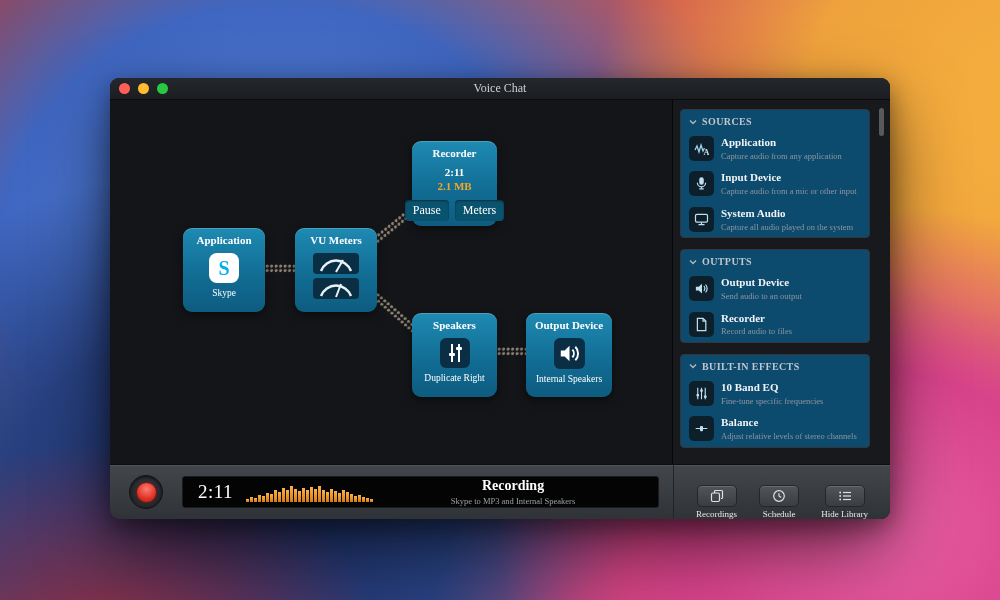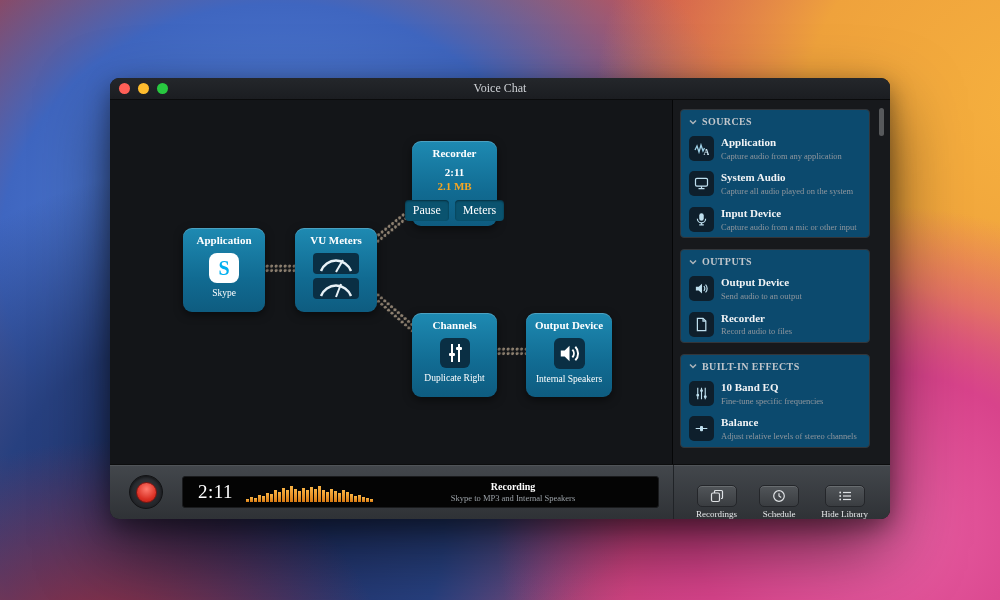--- a/index.html
+++ b/index.html
@@ -77,21 +77,21 @@
     background:radial-gradient(circle at 50% 40%,#34373c,#1e2024);
     box-shadow:inset 0 1px 3px rgba(0,0,0,.6);display:flex;align-items:center;justify-content:center;cursor:pointer;}
   .rec-inner{width:19px;height:19px;border-radius:50%;border:1px solid #801511;
     background:radial-gradient(circle at 50% 32%,#ff7b6e,#d92e22 65%,#b01f15);}
   .display{flex:1;height:30px;background:#040404;border:1px solid #1a1b1d;border-radius:3px;
     margin-right:14px;display:flex;align-items:center;overflow:hidden;}
   .disp-time{font-size:19px;color:#fff;padding:0 13px 0 15px;letter-spacing:.5px;}
   .vu{display:flex;align-items:flex-end;height:20px;width:142px;gap:1px;}
   .vu-bar{width:3px;background:linear-gradient(#f9b344,#d87a12);}
   .status{flex:1;text-align:center;line-height:1.3;padding-right:20px;}
-  .status-title{display:block;font-size:10px;font-weight:700;color:#fff;}
+  .status-title{display:block;font-size:14px;font-weight:700;color:#fff;}
   .status-sub{display:block;font-size:8.5px;color:#9aa0a6;}
   .bar-buttons{flex:0 0 217px;align-self:stretch;display:flex;justify-content:space-evenly;
     align-items:flex-end;padding-top:20px;border-left:1px solid #202327;box-sizing:border-box;}
   .bar-btn{display:flex;flex-direction:column;align-items:center;cursor:pointer;}
   .bar-btn-ic{width:38px;height:20px;border-radius:5px;border:1px solid #24262a;
     background:linear-gradient(#515559,#3a3d41);box-shadow:inset 0 1px 0 rgba(255,255,255,.14);
     display:flex;align-items:center;justify-content:center;line-height:0;}
   .bar-btn-label{font-size:9px;color:#e6e8ea;margin-top:2px;}
 </style>
 </head>
@@ -147,21 +147,21 @@
           <div class="hd">Recorder</div>
           <div class="rec-time">2:11</div>
           <div class="rec-size">2.1 MB</div>
           <div class="rec-btns">
             <span class="rec-btn">Pause</span>
             <span class="rec-btn">Meters</span>
           </div>
         </div>
 
         <div class="block blk-ch">
-          <div class="hd">Channels</div>
+          <div class="hd">Speakers</div>
           <div class="ic-tile">
             <svg width="30" height="30" viewBox="0 0 30 30">
               <rect width="30" height="30" rx="6" fill="#0a2f44"></rect>
               <line x1="12" y1="6" x2="12" y2="24" stroke="#fff" stroke-width="2"></line>
               <line x1="19" y1="6" x2="19" y2="24" stroke="#fff" stroke-width="2"></line>
               <rect x="9" y="15" width="6" height="3" rx="1" fill="#fff"></rect>
               <rect x="16" y="9" width="6" height="3" rx="1" fill="#fff"></rect>
             </svg>
           </div>
           <div class="blk-sub">Duplicate Right</div>
@@ -198,42 +198,42 @@
               </svg>
             </span>
             <span class="sb-tx">
               <span class="sb-title">Application</span>
               <span class="sb-desc">Capture audio from any application</span>
             </span>
           </div>
           <div class="sb-item">
             <span class="sb-ic">
               <svg width="15" height="15" viewBox="0 0 16 16">
-                <rect x="1.6" y="2.6" width="12.8" height="8.2" rx="1.4" fill="none" stroke="#bfe0ef" stroke-width="1.3"></rect>
-                <line x1="8" y1="10.8" x2="8" y2="13" stroke="#bfe0ef" stroke-width="1.3"></line>
-                <line x1="4.8" y1="13.4" x2="11.2" y2="13.4" stroke="#bfe0ef" stroke-width="1.3"></line>
-              </svg>
-            </span>
-            <span class="sb-tx">
-              <span class="sb-title">System Audio</span>
-              <span class="sb-desc">Capture all audio played on the system</span>
-            </span>
-          </div>
-          <div class="sb-item">
-            <span class="sb-ic">
-              <svg width="15" height="15" viewBox="0 0 16 16">
                 <rect x="5.6" y="1.2" width="4.8" height="8" rx="2.4" fill="#bfe0ef"></rect>
                 <path d="M3.6 7.2 a4.4 4.4 0 0 0 8.8 0" fill="none" stroke="#bfe0ef" stroke-width="1.3"></path>
                 <line x1="8" y1="11.6" x2="8" y2="13.6" stroke="#bfe0ef" stroke-width="1.3"></line>
                 <line x1="5.6" y1="13.8" x2="10.4" y2="13.8" stroke="#bfe0ef" stroke-width="1.3"></line>
               </svg>
             </span>
             <span class="sb-tx">
               <span class="sb-title">Input Device</span>
               <span class="sb-desc">Capture audio from a mic or other input</span>
+            </span>
+          </div>
+          <div class="sb-item">
+            <span class="sb-ic">
+              <svg width="15" height="15" viewBox="0 0 16 16">
+                <rect x="1.6" y="2.6" width="12.8" height="8.2" rx="1.4" fill="none" stroke="#bfe0ef" stroke-width="1.3"></rect>
+                <line x1="8" y1="10.8" x2="8" y2="13" stroke="#bfe0ef" stroke-width="1.3"></line>
+                <line x1="4.8" y1="13.4" x2="11.2" y2="13.4" stroke="#bfe0ef" stroke-width="1.3"></line>
+              </svg>
+            </span>
+            <span class="sb-tx">
+              <span class="sb-title">System Audio</span>
+              <span class="sb-desc">Capture all audio played on the system</span>
             </span>
           </div>
         </section>
 
         <section class="sb-card">
           <div class="sb-header">
             <svg width="8" height="8" viewBox="0 0 8 8">
               <polyline points="1,2.5 4,5.5 7,2.5" fill="none" stroke="#aeb4ba" stroke-width="1.5"></polyline>
             </svg>
             <span>OUTPUTS</span>

